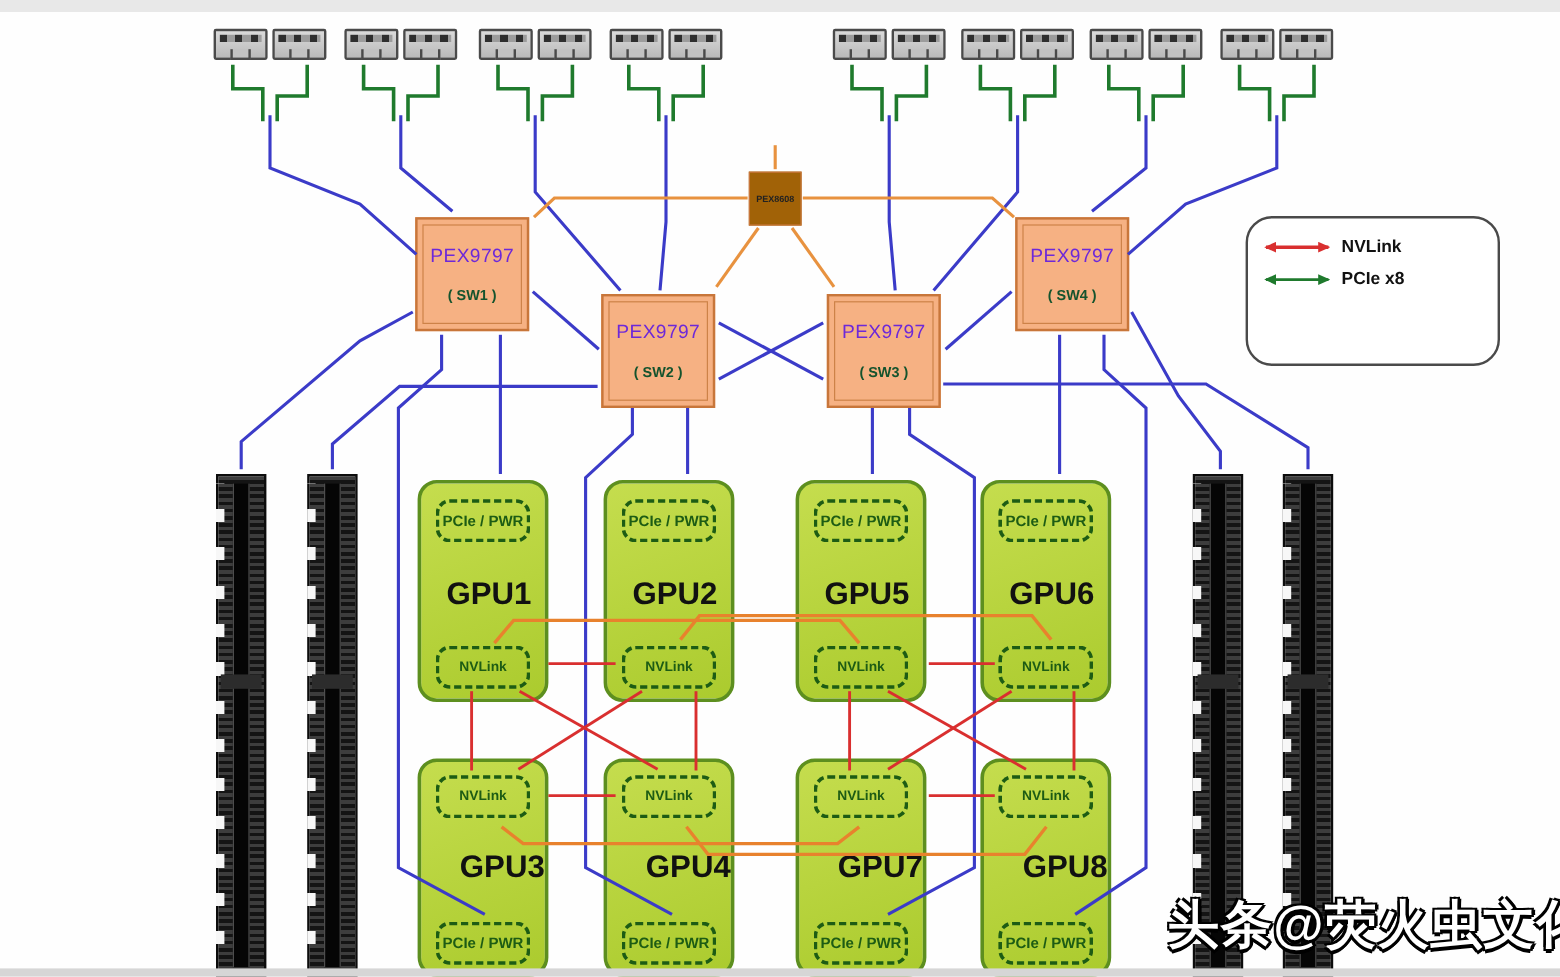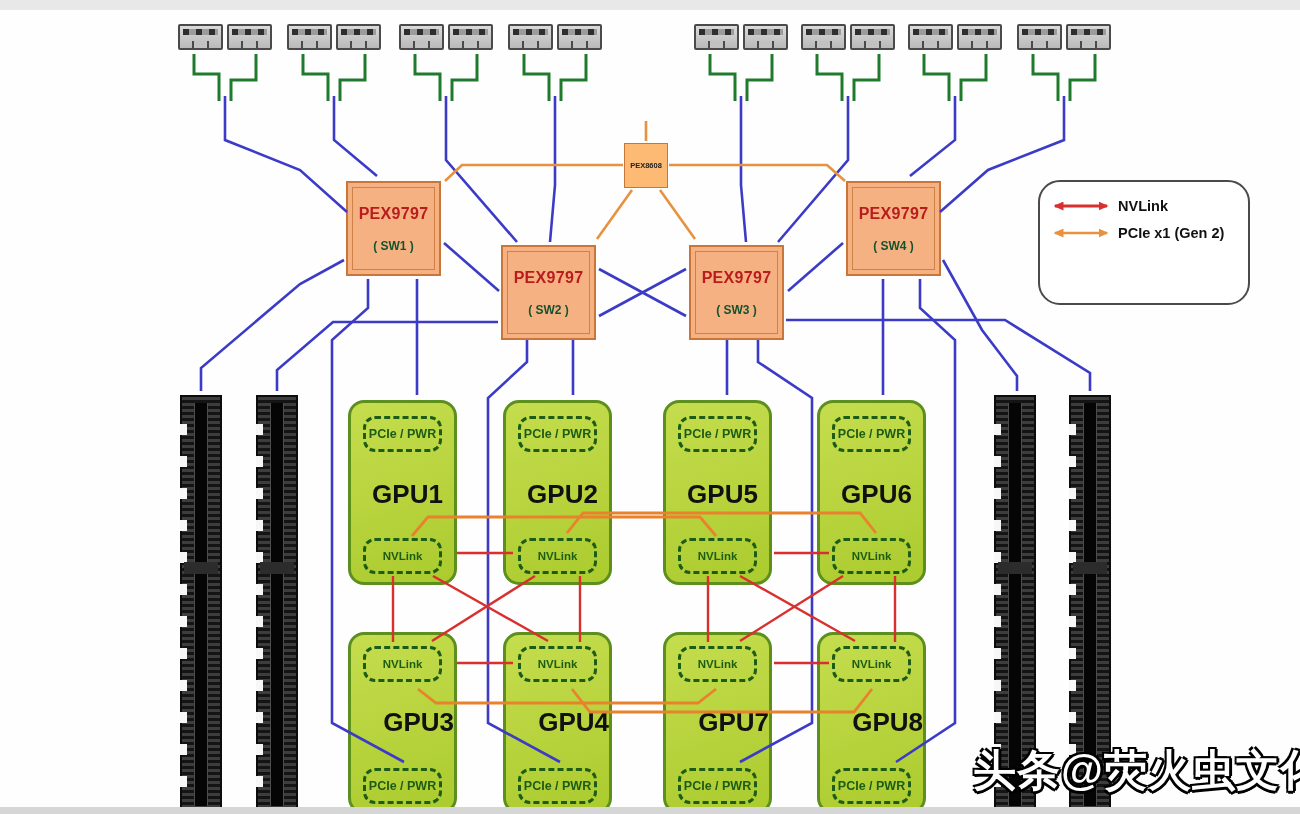--- a/index.html
+++ b/index.html
@@ -27,23 +27,23 @@
   .slot .key { position:absolute; left:2px; right:2px; top:165px; height:12px; background:#2c2c2c; z-index:2; }
 
   
   .fm { position:absolute; left:594px; top:60px; width:104px; height:58px; background:#2aa9e0;
         border:2px solid #1a86b8; display:flex; flex-direction:column; align-items:center; justify-content:center;
         font-weight:bold; font-size:16px; color:#0b0b0b; line-height:1.25; z-index:3; }
 
   
   .sw { position:absolute; width:95px; height:95px; background:#f6b183; border:2px solid #c8763a; z-index:3; }
   .sw::before { content:""; position:absolute; inset:4px; border:1px solid #cd8248; }
-  .sw .t1 { position:absolute; top:22px; left:0; right:0; text-align:center; font-weight:bold; font-size:16px; color:#b91c1c; letter-spacing:.3px;}
+  .sw .t1 { position:absolute; top:22px; left:0; right:0; text-align:center; font-weight:normal; font-size:16px; color:#6d28d9; letter-spacing:.3px;}
   .sw .t2 { position:absolute; top:56px; left:0; right:0; text-align:center; font-weight:bold; font-size:12px; color:#14532d; }
-  .mgmt { position:absolute; left:624px; top:143px; width:44px; height:45px; background:#fdba74; border:1.5px solid #c8763a;
+  .mgmt { position:absolute; left:624px; top:143px; width:44px; height:45px; background:#a16207; border:1.5px solid #c8763a;
           display:flex; align-items:center; justify-content:center; font-weight:bold; font-size:7.5px; color:#222; z-index:3; }
 
   
   .gpu { position:absolute; width:109px; background:linear-gradient(160deg,#c5dd4e,#abcb2e);
          border:3px solid #5d8f1f; border-radius:16px; z-index:2; }
   .gpu.toprow { top:400px; height:185px; }
   .gpu.botrow { top:632px; height:182px; }
   .gpu .dash { position:absolute; left:12px; right:12px; height:36px; border:3px dashed #1d5c14; border-radius:12px;
          display:flex; align-items:center; justify-content:center; font-weight:bold; color:#1d5c14; }
   .gpu .pcie { font-size:12.5px; }
@@ -132,30 +132,30 @@
               <path d="M0,0L10,4.5L0,9z" fill="#d92f2f"></path>
             </marker>
           </defs>
         <line x1="3" y1="6" x2="55" y2="6" stroke="#d92f2f" stroke-width="3" marker-start="url(#la1s)" marker-end="url(#la1)"></line>
       </svg>
       <span class="ltext">NVLink</span>
     </div>
     <div class="lrow">
       <svg width="58" height="12">
         <defs>
-            <marker id="la4" markerUnits="userSpaceOnUse" markerWidth="10" markerHeight="9" refX="8.5" refY="4.5" orient="auto">
-              <path d="M0,0L10,4.5L0,9z" fill="#e8923f"></path>
+            <marker id="la3" markerUnits="userSpaceOnUse" markerWidth="10" markerHeight="9" refX="8.5" refY="4.5" orient="auto">
+              <path d="M0,0L10,4.5L0,9z" fill="#1f7a2d"></path>
             </marker>
-        <marker id="la4s" markerUnits="userSpaceOnUse" markerWidth="10" markerHeight="9" refX="8.5" refY="4.5" orient="auto-start-reverse">
-              <path d="M0,0L10,4.5L0,9z" fill="#e8923f"></path>
+        <marker id="la3s" markerUnits="userSpaceOnUse" markerWidth="10" markerHeight="9" refX="8.5" refY="4.5" orient="auto-start-reverse">
+              <path d="M0,0L10,4.5L0,9z" fill="#1f7a2d"></path>
             </marker>
           </defs>
-        <line x1="3" y1="6" x2="55" y2="6" stroke="#e8923f" stroke-width="2.4" marker-start="url(#la4s)" marker-end="url(#la4)"></line>
+        <line x1="3" y1="6" x2="55" y2="6" stroke="#1f7a2d" stroke-width="2.4" marker-start="url(#la3s)" marker-end="url(#la3)"></line>
       </svg>
-      <span class="ltext">PCIe x1 (Gen 2)</span>
+      <span class="ltext">PCIe x8</span>
     </div>
   </div>
 
   <div class="slot" style="left:180px">
       <div class="key"></div>
     </div>
   <div class="slot" style="left:256px">
       <div class="key"></div>
     </div>
   <div class="slot" style="left:994px">

